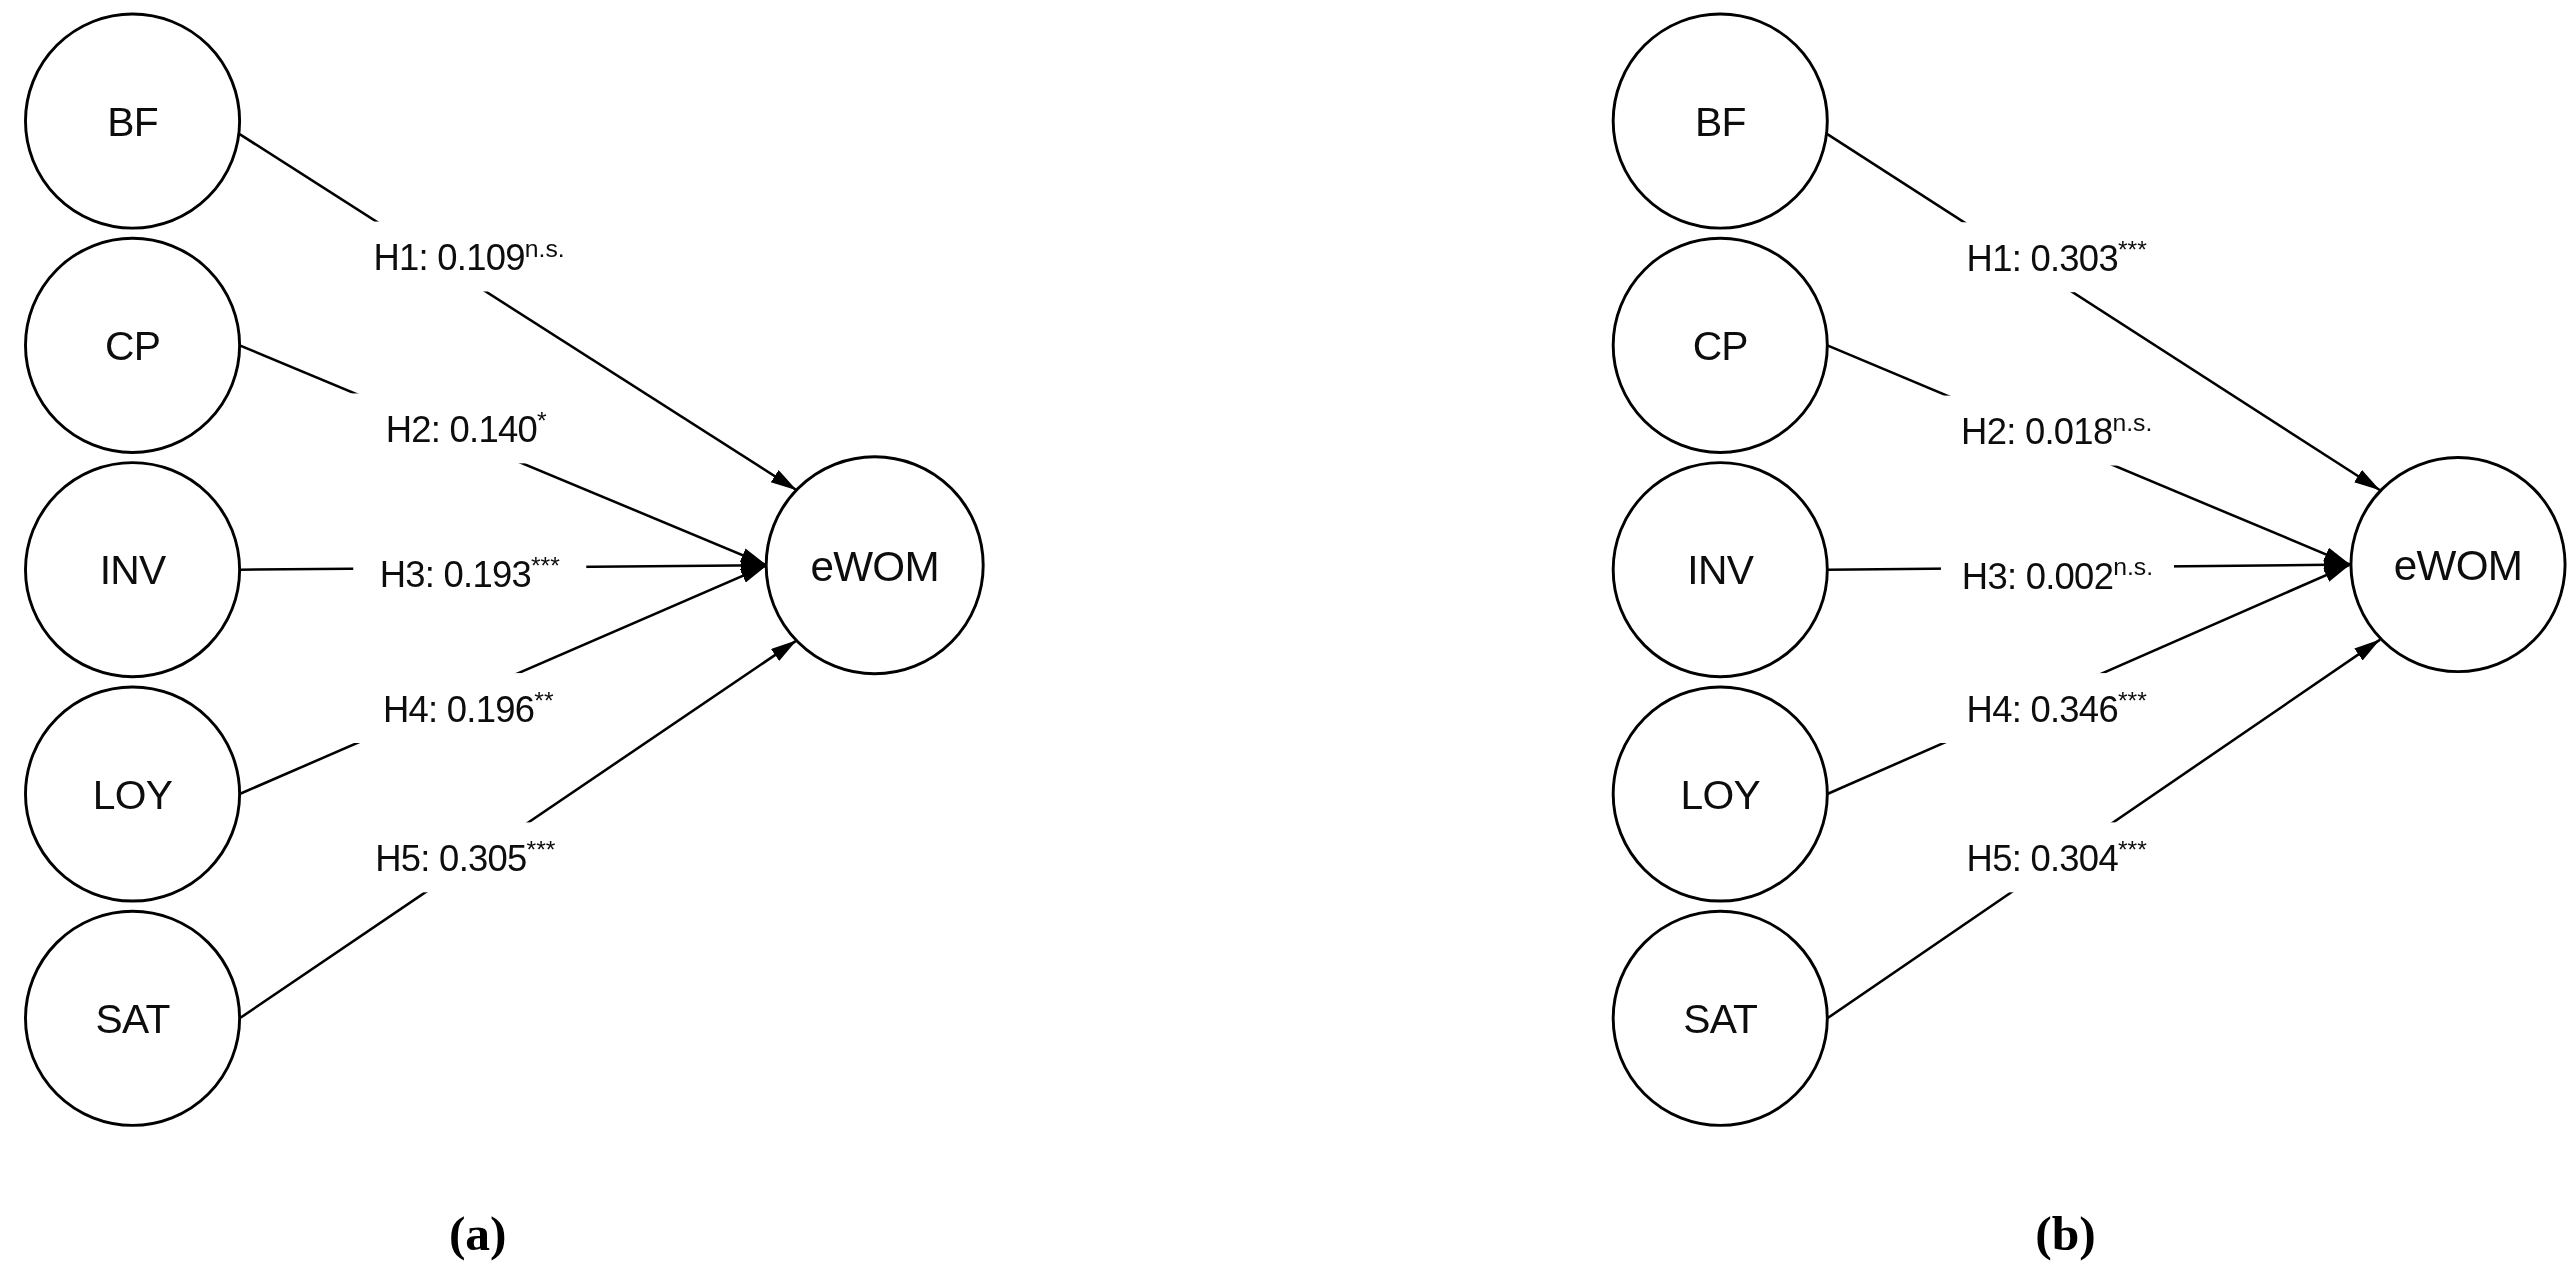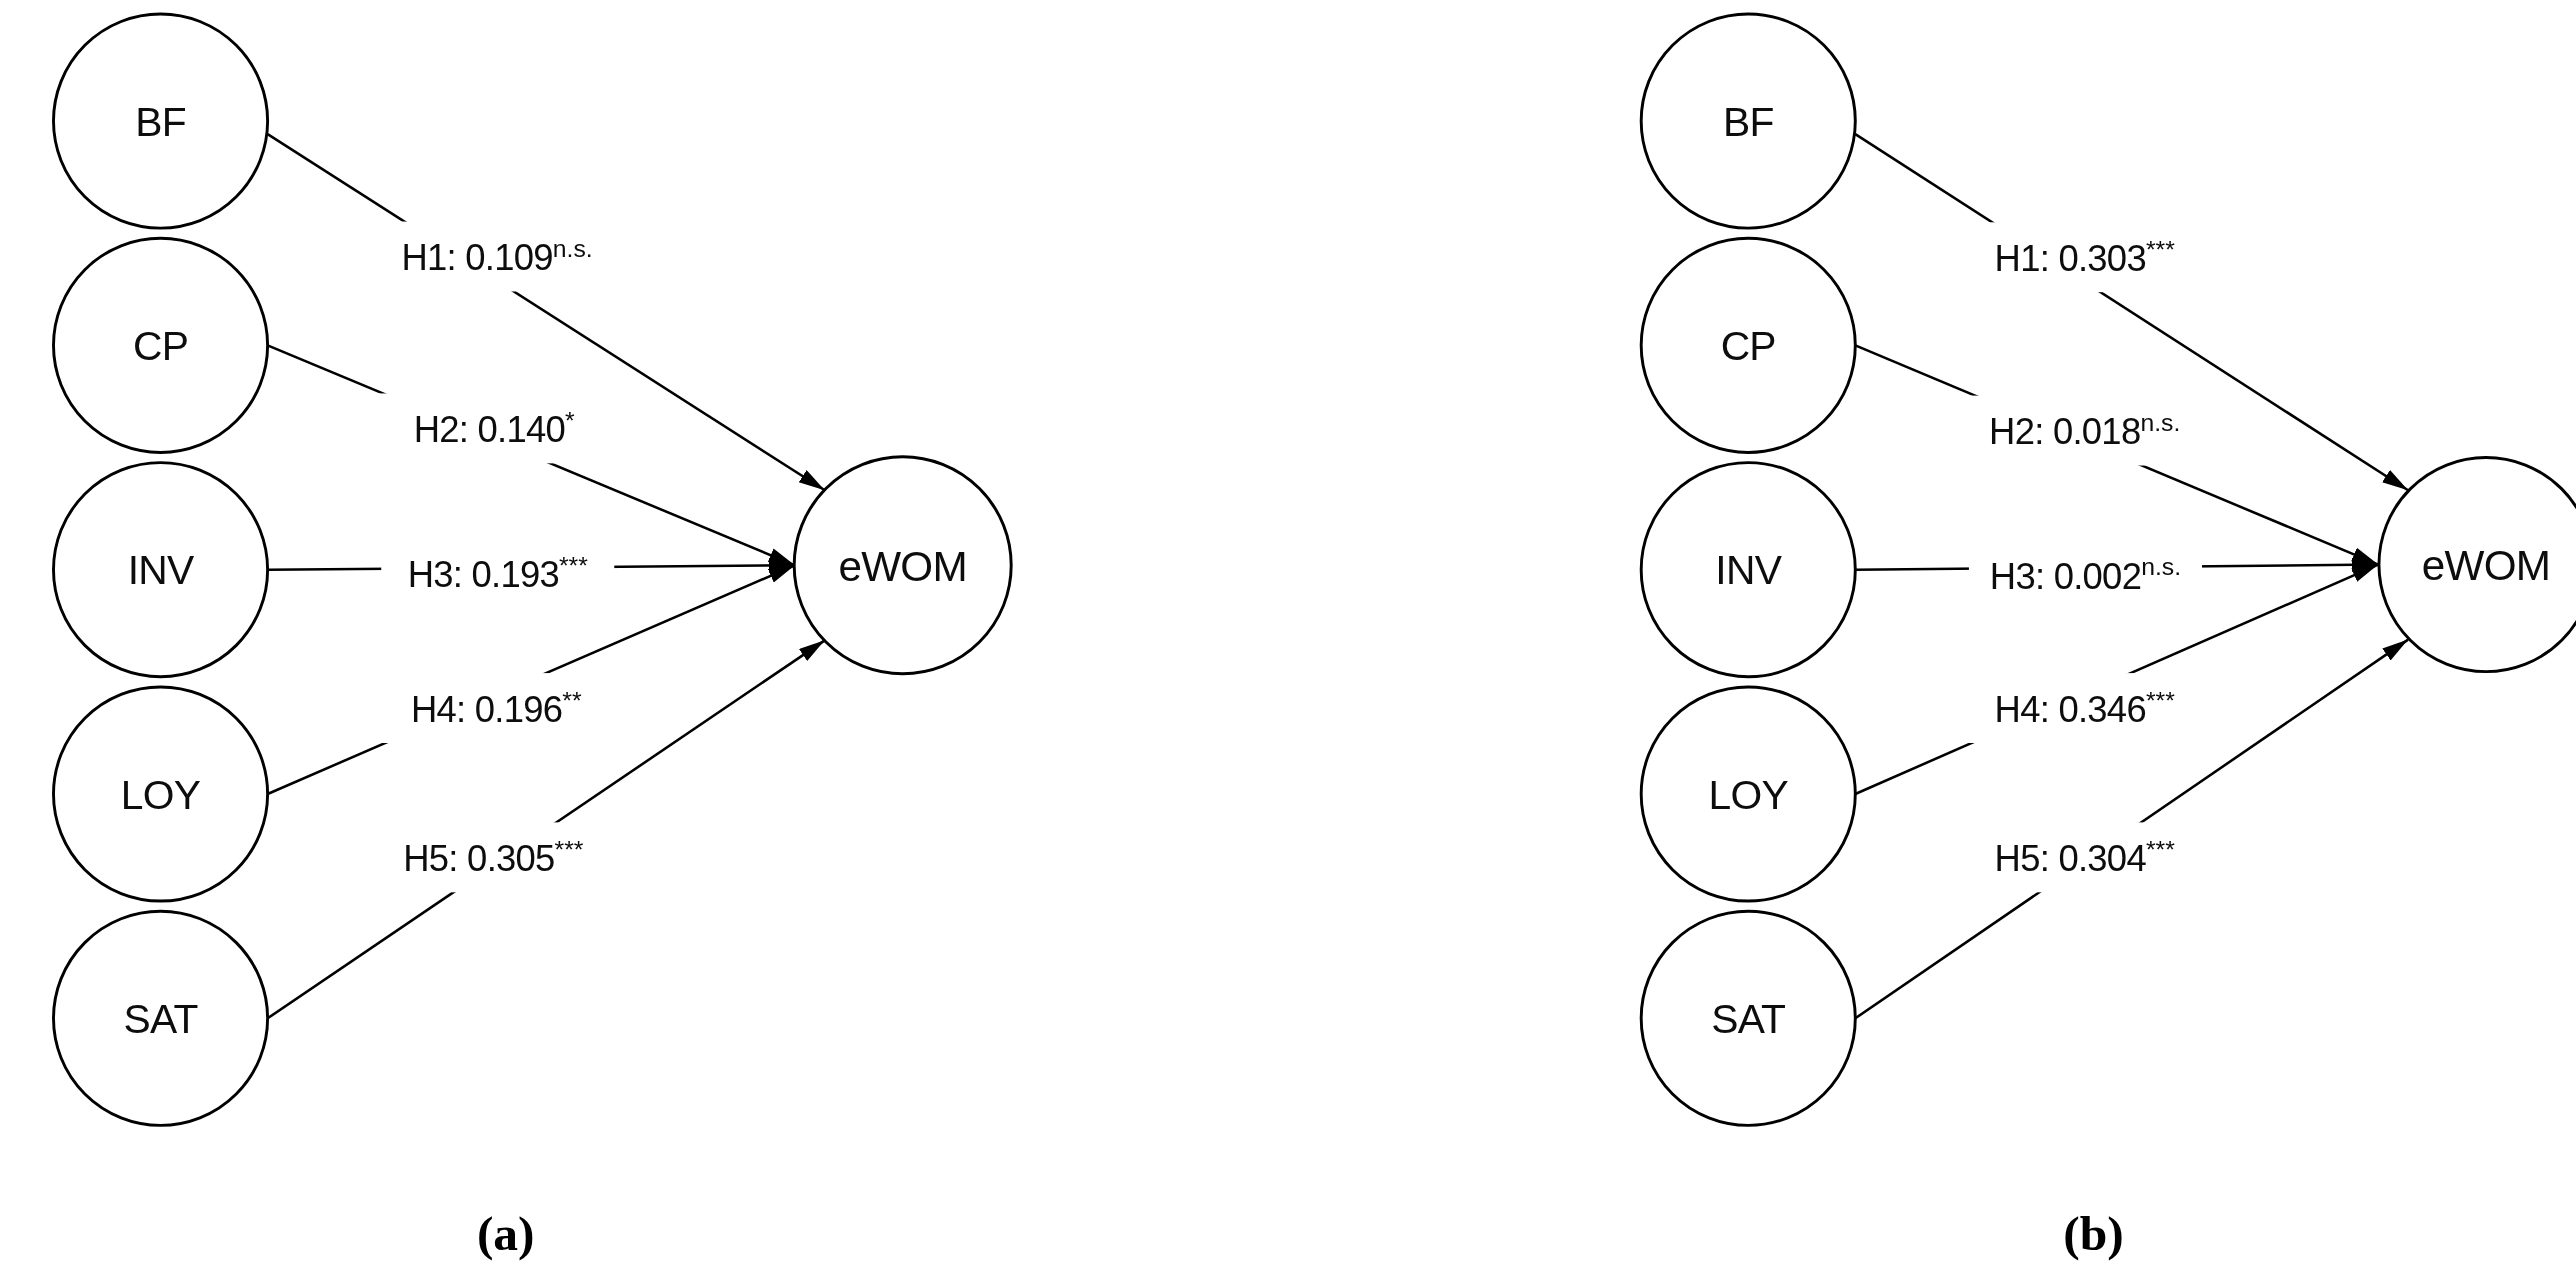--- a/index.html
+++ b/index.html
@@ -5,21 +5,20 @@
   html, body {
     margin: 0;
     padding: 0;
     background: #ffffff;
   }
   .figure-wrap {
     width: 2180px;
     height: 1277px;
     background: #ffffff;
     position: relative;
-    padding-left: 28px;
   }
   svg { display: block; }
   .node-circle {
     fill: #ffffff;
     stroke: #000000;
     stroke-width: 4;
   }
   .path-line {
     stroke: #000000;
     stroke-width: 3.5;

